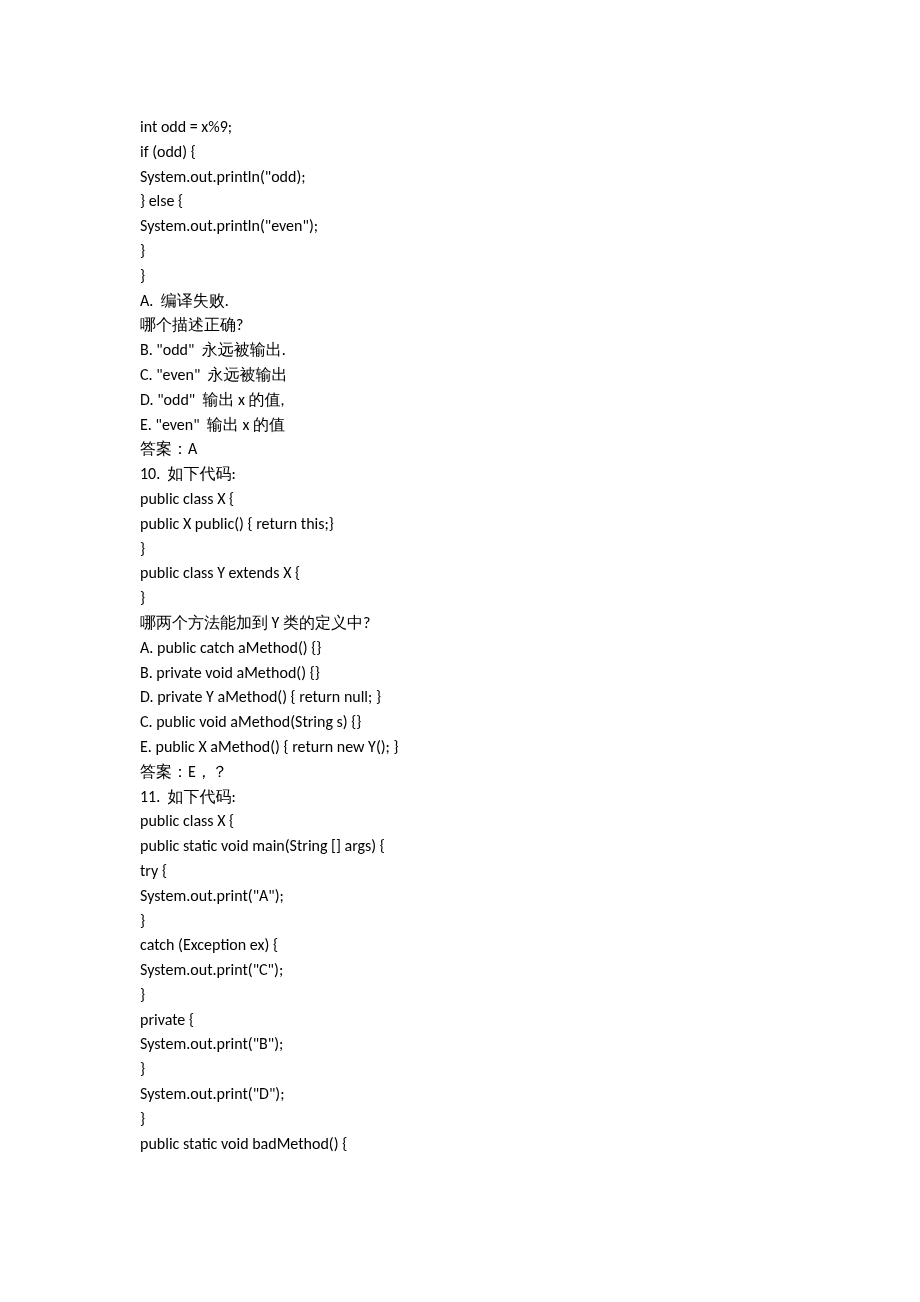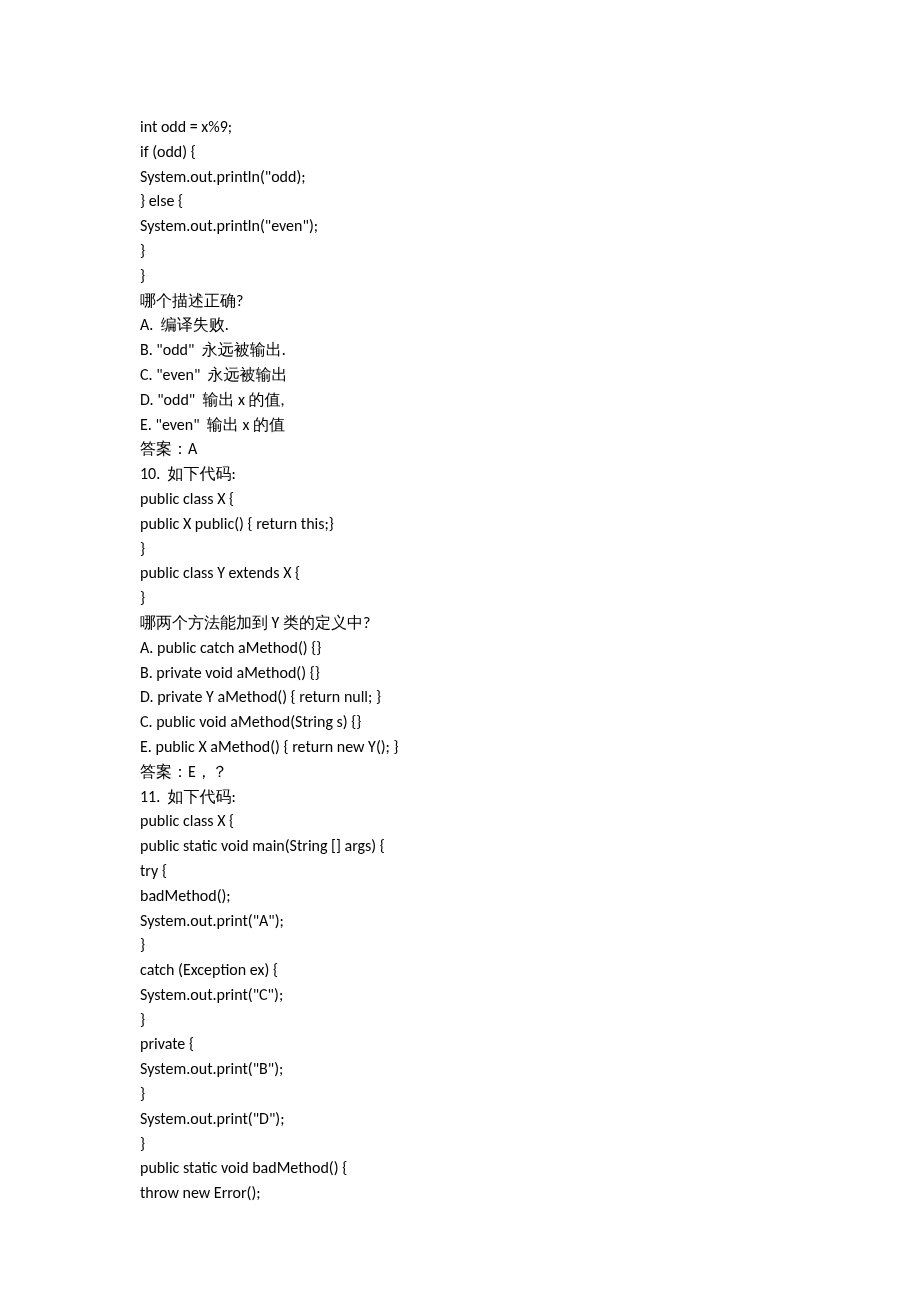--- a/index.html
+++ b/index.html
@@ -25,22 +25,22 @@
 <body>
 
 <div class="page">
   <div class="line">int odd = x%9;</div>
   <div class="line">if (odd) {</div>
   <div class="line">System.out.println("odd);</div>
   <div class="line">} else {</div>
   <div class="line">System.out.println("even");</div>
   <div class="line">}</div>
   <div class="line">}</div>
+  <div class="line">A.  编译失败.</div>
   <div class="line">哪个描述正确?</div>
-  <div class="line">A.  编译失败.</div>
   <div class="line">B. "odd"  永远被输出.</div>
   <div class="line">C. "even"  永远被输出</div>
   <div class="line">D. "odd"  输出 x 的值,</div>
   <div class="line">E. "even"  输出 x 的值</div>
   <div class="line">答案：A</div>
   <div class="line">10.  如下代码:</div>
   <div class="line">public class X {</div>
   <div class="line">public X public() { return this;}</div>
   <div class="line">}</div>
   <div class="line">public class Y extends X {</div>
@@ -49,26 +49,24 @@
   <div class="line">A. public catch aMethod() {}</div>
   <div class="line">B. private void aMethod() {}</div>
   <div class="line">D. private Y aMethod() { return null; }</div>
   <div class="line">C. public void aMethod(String s) {}</div>
   <div class="line">E. public X aMethod() { return new Y(); }</div>
   <div class="line">答案：E，？</div>
   <div class="line">11.  如下代码:</div>
   <div class="line">public class X {</div>
   <div class="line">public static void main(String [] args) {</div>
   <div class="line">try {</div>
-  <div class="line">badMethod();</div>
   <div class="line">System.out.print("A");</div>
   <div class="line">}</div>
   <div class="line">catch (Exception ex) {</div>
   <div class="line">System.out.print("C");</div>
   <div class="line">}</div>
   <div class="line">private {</div>
   <div class="line">System.out.print("B");</div>
   <div class="line">}</div>
   <div class="line">System.out.print("D");</div>
   <div class="line">}</div>
   <div class="line">public static void badMethod() {</div>
-  <div class="line">throw new Error();</div>
 </div>
 
 </body></html>

